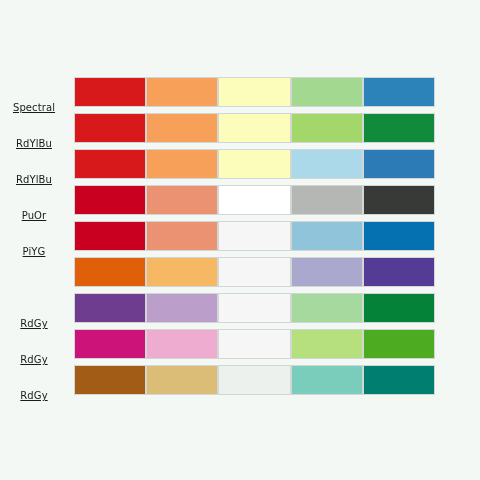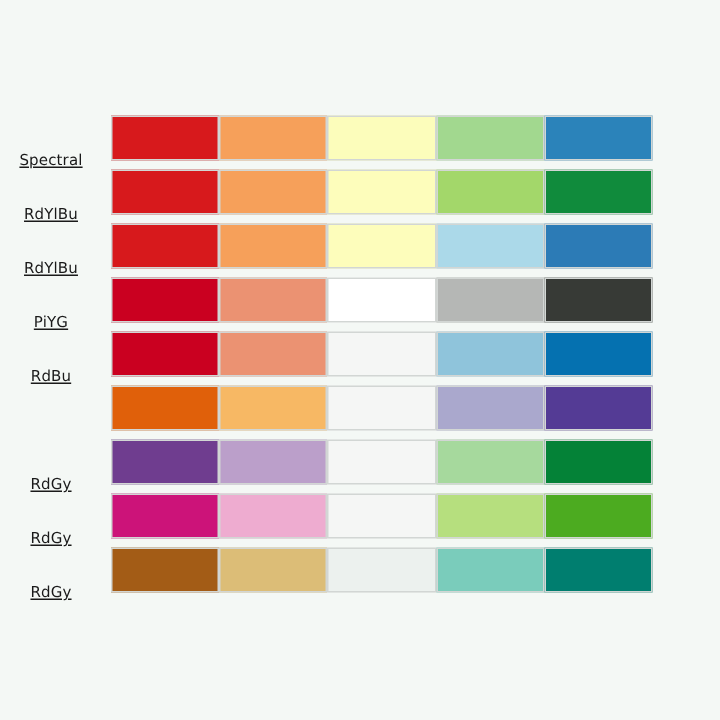--- a/index.html
+++ b/index.html
@@ -90,31 +90,31 @@
         <div class="cmap-label">RdYlBu</div>
         <div class="cmap-strip">
           <div class="cmap-cell" style="background: rgb(215, 25, 28); border-color: rgb(210, 214, 212);"></div>
           <div class="cmap-cell" style="background: rgb(246, 160, 90); border-color: rgb(210, 214, 212);"></div>
           <div class="cmap-cell" style="background: rgb(253, 253, 187); border-color: rgb(210, 214, 212);"></div>
           <div class="cmap-cell" style="background: rgb(171, 217, 233); border-color: rgb(210, 214, 212);"></div>
           <div class="cmap-cell" style="background: rgb(44, 123, 182); border-color: rgb(210, 214, 212);"></div>
         </div>
       </div>
       <div class="cmap-row">
-        <div class="cmap-label">PiYG</div>
+        <div class="cmap-label">PuOr</div>
         <div class="cmap-strip">
           <div class="cmap-cell" style="background: rgb(202, 0, 32); border-color: rgb(210, 214, 212);"></div>
           <div class="cmap-cell" style="background: rgb(235, 146, 114); border-color: rgb(210, 214, 212);"></div>
           <div class="cmap-cell" style="background: rgb(255, 255, 255); border-color: rgb(210, 214, 212);"></div>
           <div class="cmap-cell" style="background: rgb(181, 183, 181); border-color: rgb(210, 214, 212);"></div>
           <div class="cmap-cell" style="background: rgb(55, 58, 54); border-color: rgb(210, 214, 212);"></div>
         </div>
       </div>
       <div class="cmap-row">
-        <div class="cmap-label">RdBu</div>
+        <div class="cmap-label">PiYG</div>
         <div class="cmap-strip">
           <div class="cmap-cell" style="background: rgb(202, 0, 32); border-color: rgb(210, 214, 212);"></div>
           <div class="cmap-cell" style="background: rgb(235, 146, 114); border-color: rgb(210, 214, 212);"></div>
           <div class="cmap-cell" style="background: rgb(245, 246, 245); border-color: rgb(210, 214, 212);"></div>
           <div class="cmap-cell" style="background: rgb(143, 196, 219); border-color: rgb(210, 214, 212);"></div>
           <div class="cmap-cell" style="background: rgb(5, 113, 176); border-color: rgb(210, 214, 212);"></div>
         </div>
       </div>
       <div class="cmap-row">
         <div class="cmap-strip">

